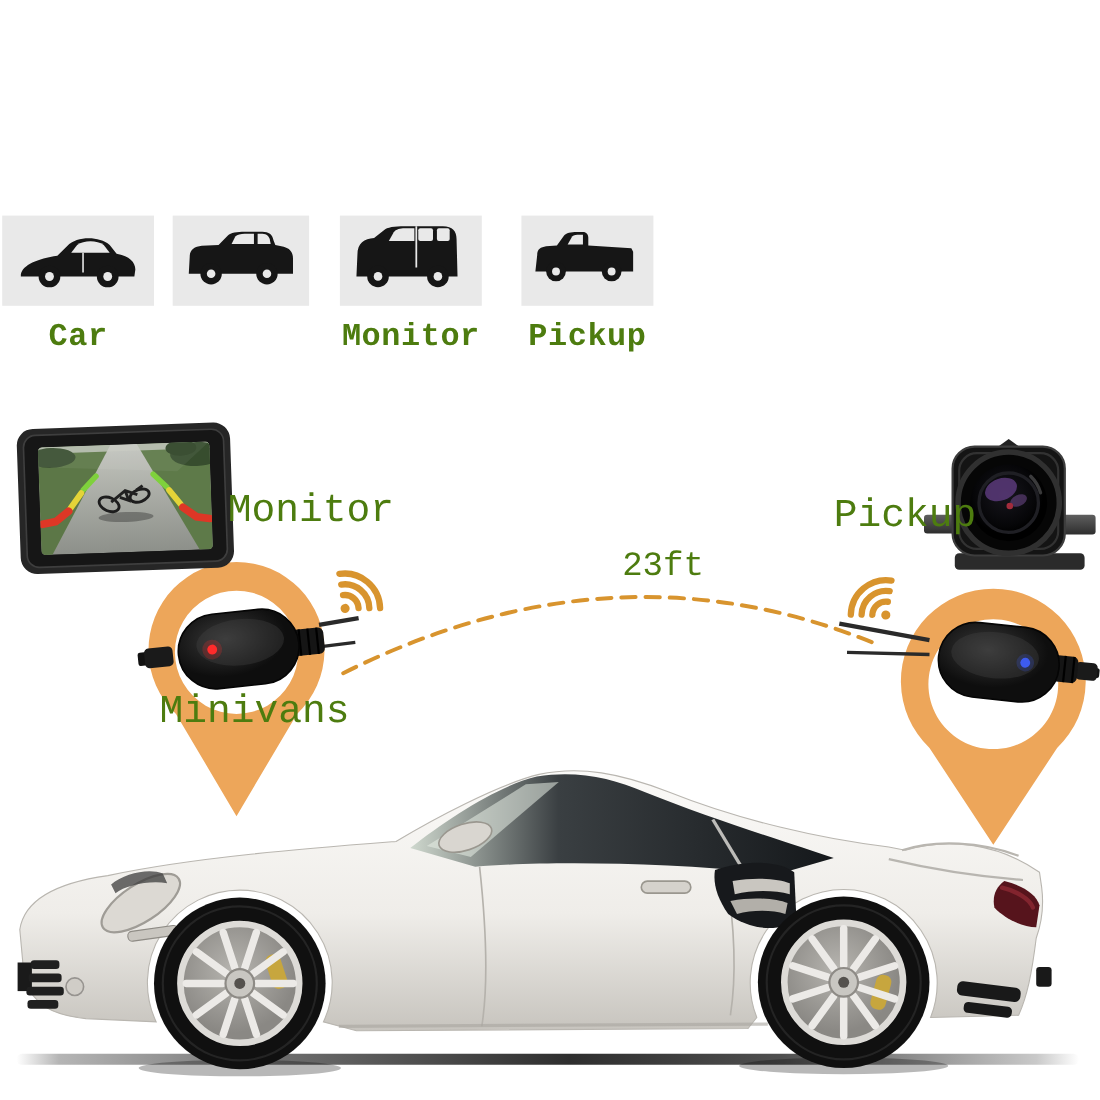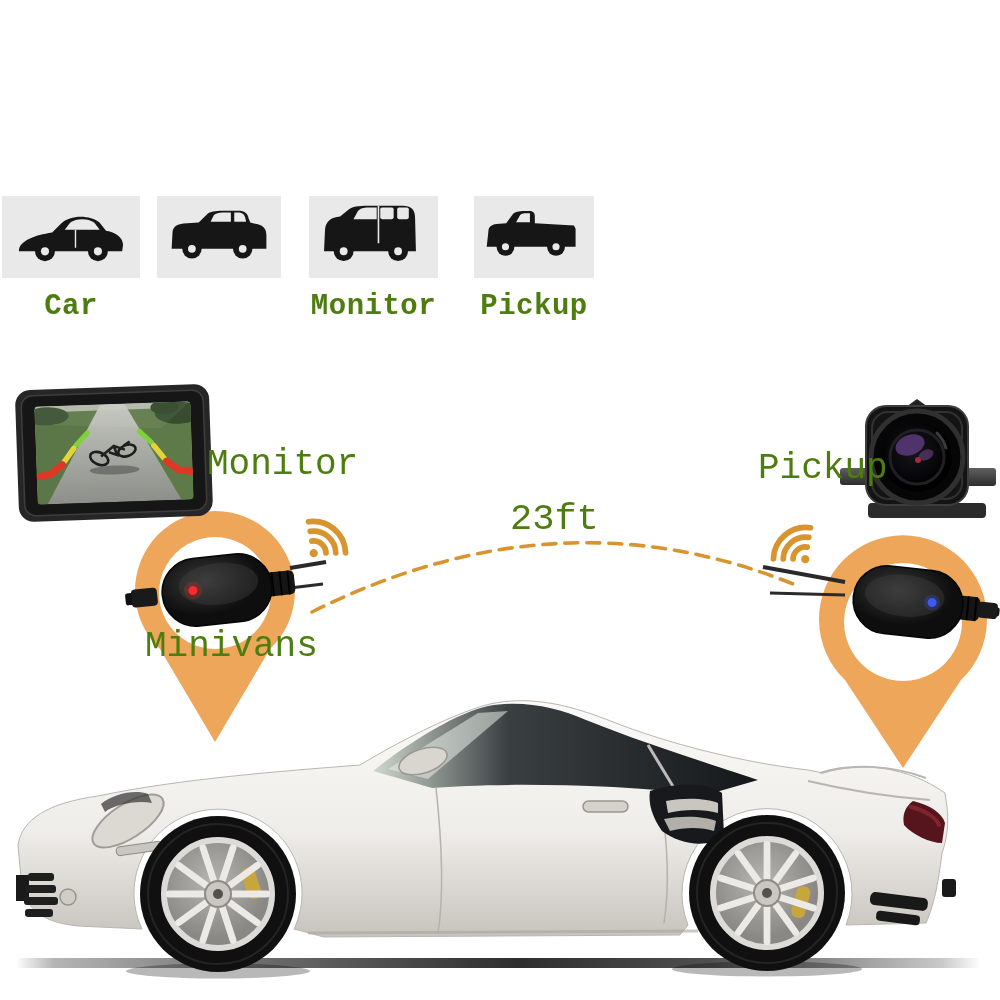--- a/index.html
+++ b/index.html
@@ -2,21 +2,21 @@
 <html><head>
 <meta charset="utf-8">
 <style>
   html,body{margin:0;padding:0;background:#fff;}
   .stage{position:relative;width:1000px;height:1000px;background:#fff;overflow:hidden;
          font-family:Liberation Mono, monospace;color:#4d7c0f;}
   .abs{position:absolute;}
   .tile{background:#e9e9e9;display:flex;align-items:center;justify-content:center;z-index:2;}
   .vlabel{font-size:29px;font-weight:700;text-align:center;z-index:5;letter-spacing:0.5px;}
   .clabel{font-size:36px;font-weight:400;text-align:center;z-index:6;}
-  .dist{font-size:37px;font-weight:400;text-align:left;z-index:6;}
+  .dist{font-size:31px;font-weight:400;text-align:right;z-index:6;}
   .z1{z-index:1}.z2{z-index:2}.z3{z-index:3}.z4{z-index:4}
   .ground{left:15px;top:958px;width:966px;height:10px;border-radius:6px;z-index:1;
     background:linear-gradient(90deg,rgba(190,190,190,0) 0%,#b5b5b5 4%,#6d6d6d 25%,#2e2e2e 52%,#4f4f4f 72%,#c9c9c9 96%,rgba(210,210,210,0) 100%);}
   svg{display:block}
 </style>
 </head>
 <body>
 
 <div class="stage">
 

